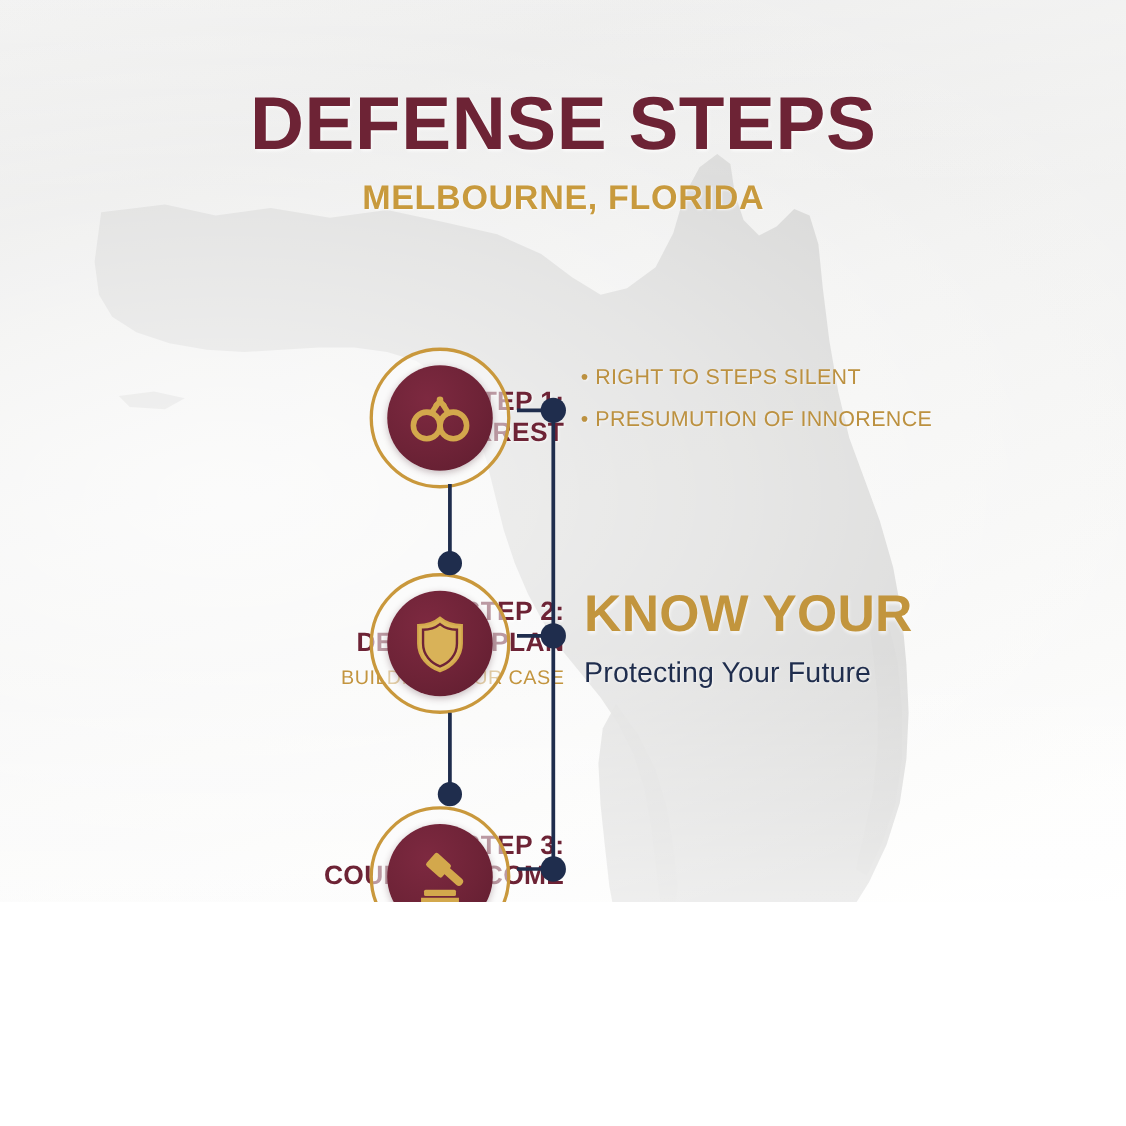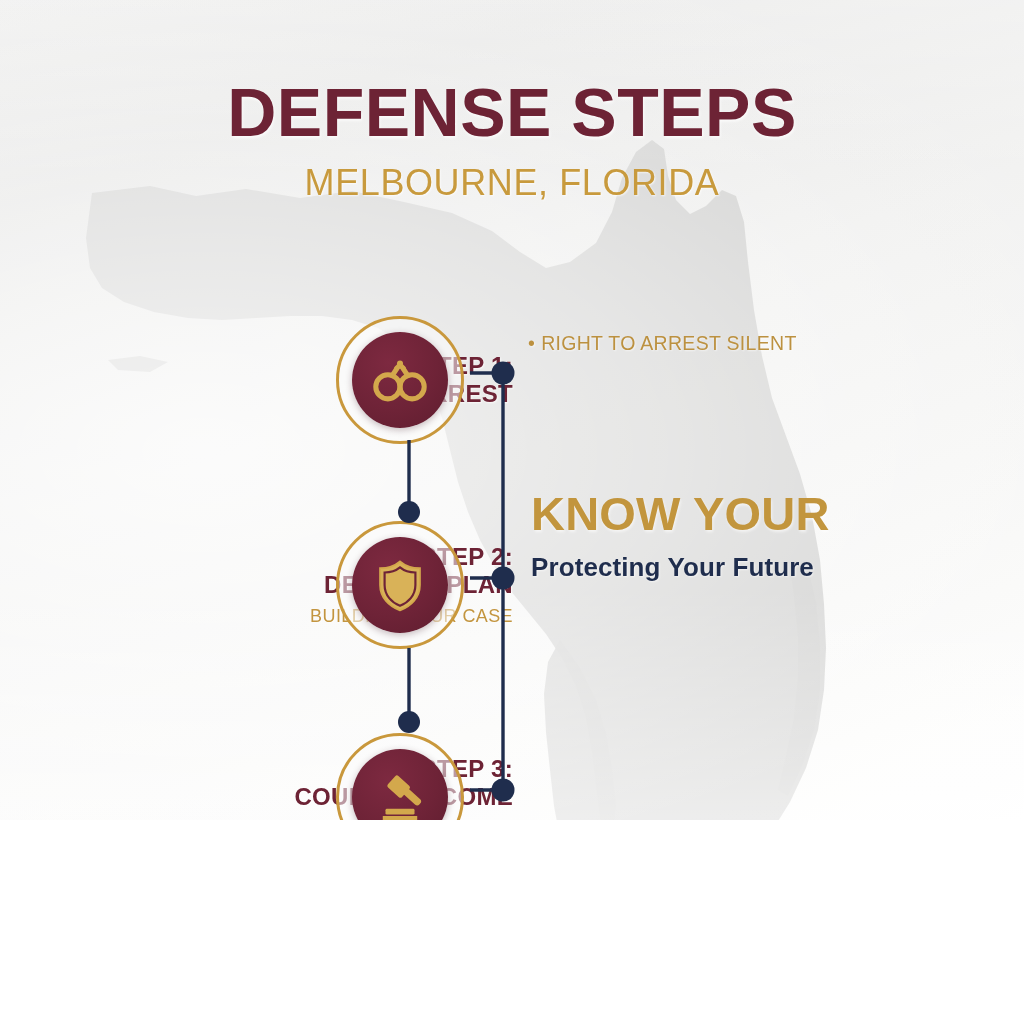--- a/index.html
+++ b/index.html
@@ -70,22 +70,22 @@
     font-weight: bold;
     letter-spacing: 0.5px;
     color: #6d2335;
     line-height: 1.0;
     text-shadow: 1px 2px 3px rgba(255,255,255,0.75);
     margin: 0;
     white-space: nowrap;
   }
   #poster-subtitle {
     margin-top: 16px;
-    font-size: 36px;
-    font-weight: normal;
+    font-size: 31px;
+    font-weight: bold;
     letter-spacing: 0.6px;
     color: #c89a3d;
     text-shadow: 1px 1px 2px rgba(255,255,255,0.7);
     white-space: nowrap;
   }
 
   
   #connectors {
     position: absolute;
     left: 0;
@@ -197,35 +197,35 @@
   }
   .rights-item .bull {
     color: #bc9140;
     margin-right: 6px;
   }
 
   
   #kyr {
     position: absolute;
     left: 531px;
-    top: 490px;
+    top: 534px;
     width: 400px;
   }
   #kyr-title {
     font-size: 47px;
     font-weight: bold;
     color: #c2953d;
     line-height: 1.03;
     letter-spacing: 0.2px;
     text-shadow: 1px 2px 3px rgba(255,255,255,0.6);
   }
   #kyr-sub {
     margin-top: 14px;
     font-size: 26px;
-    font-weight: bold;
+    font-weight: normal;
     color: #1f2d4d;
     letter-spacing: 0.1px;
     text-shadow: 1px 1px 2px rgba(255,255,255,0.6);
     white-space: nowrap;
   }
 </style>
 </head>
 <body>
 
 <div id="poster">
@@ -357,21 +357,24 @@
               <rect x="16" y="45" width="32" height="6.4" rx="1.6"></rect>
               <path d="M 13 53 L 51 53 L 51 58.5 L 13 58.5 Z"></path>
             </g>
           </svg>
         </div>
       </div>
     </div>
 
     <div id="rights-list">
       <div class="rights-item">
-        <span class="bull">•</span><span>RIGHT TO ARREST SILENT</span>
+        <span class="bull">•</span><span>RIGHT TO STEPS SILENT</span>
+      </div>
+      <div class="rights-item">
+        <span class="bull">•</span><span>PRESUMUTION OF INNORENCE</span>
       </div>
     </div>
 
     <div id="kyr">
       <div id="kyr-title">
         <div>KNOW YOUR</div>
       </div>
       <div id="kyr-sub">Protecting Your Future</div>
     </div>
 

